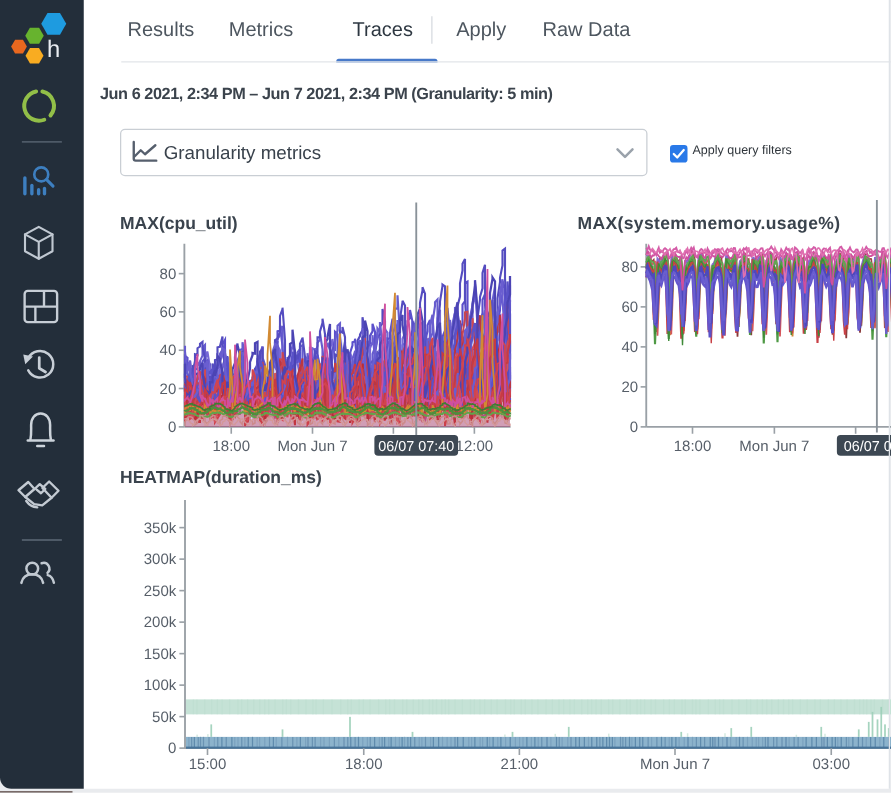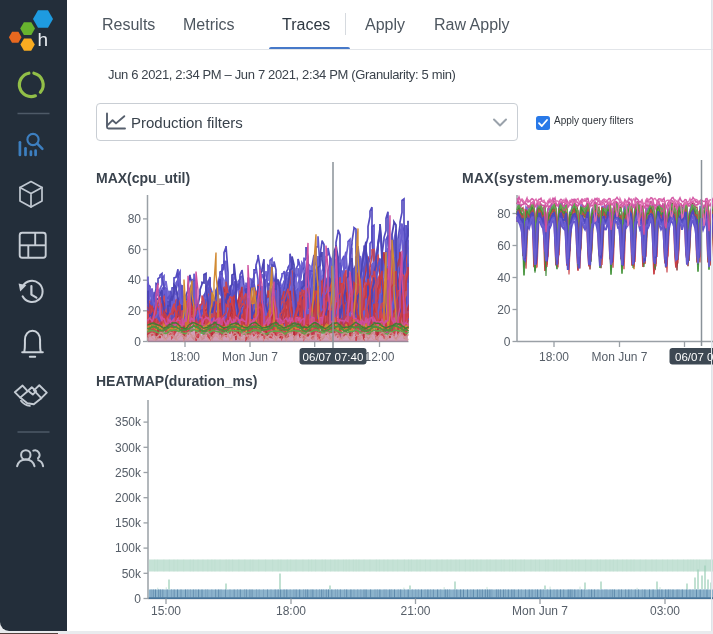--- a/index.html
+++ b/index.html
@@ -59,31 +59,31 @@
 <circle cx="25.8" cy="454.9" r="4.7"></circle>
 <path d="M17.1,466.3 C18.1,461.7 21.5,459.4 25.8,459.4 C30.1,459.4 33.5,461.7 34.5,466.3"></path>
 <path d="M33.3,450.6 A4.6,4.6 0 0 1 38,458.3"></path>
 <path d="M38.2,460.1 C41.2,460.9 42.5,463 43.1,466.2"></path>
 </g>
 </svg>
 <div class="tab" style="left:102px">Results</div>
 <div class="tab" style="left:183px">Metrics</div>
 <div class="tab" style="left:282px;color:#2d3741">Traces</div>
 <div class="tab" style="left:365px">Apply</div>
-<div class="tab" style="left:434px">Raw Apply</div>
+<div class="tab" style="left:434px">Raw Data</div>
 <div style="position:absolute;left:345px;top:13px;width:1px;height:22px;background:#d6dadf"></div>
 <div style="position:absolute;left:269px;top:46.5px;width:81px;height:3px;background:#4779c9;border-radius:2px 2px 0 0"></div>
 <div style="position:absolute;left:97px;top:49px;width:616px;height:1px;background:#e2e5e9"></div>
-<div style="position:absolute;left:108px;top:67px;font-size:13px;font-weight:normal;color:#3b434c;letter-spacing:-0.35px">Jun 6 2021, 2:34 PM – Jun 7 2021, 2:34 PM (Granularity: 5 min)</div>
+<div style="position:absolute;left:80px;top:67px;font-size:13px;font-weight:bold;color:#3b434c;letter-spacing:-0.35px">Jun 6 2021, 2:34 PM – Jun 7 2021, 2:34 PM (Granularity: 5 min)</div>
 <div style="position:absolute;left:96px;top:102.5px;width:422px;height:38px;border:1px solid #c9ced4;border-radius:4px;background:#fff"></div>
 <svg width="22" height="18" viewBox="0 0 22 18" style="position:absolute;left:105px;top:112px">
 <path d="M2,1.5 L2,15 Q2,16.5 3.5,16.5 L20,16.5" stroke="#565f6d" stroke-width="1.9" fill="none" stroke-linecap="round"></path>
 <path d="M2.6,13.2 L7.6,8.2 L11,11.4 L19.3,4.2" stroke="#565f6d" stroke-width="1.9" fill="none" stroke-linecap="round" stroke-linejoin="round"></path>
 </svg>
-<div style="position:absolute;left:131px;top:114px;font-size:15px;color:#39424c">Production filters</div>
+<div style="position:absolute;left:131px;top:114px;font-size:15px;color:#39424c">Granularity metrics</div>
 <svg width="16" height="12" viewBox="0 0 16 12" style="position:absolute;left:492px;top:117px">
 <path d="M2,2.5 L8,8.5 L14,2.5" stroke="#9aa2ab" stroke-width="2" fill="none" stroke-linecap="round" stroke-linejoin="round"></path>
 </svg>
 <div style="position:absolute;left:536px;top:116px;width:14px;height:14px;background:#2979e8;border-radius:2.5px"></div>
 <svg width="14" height="14" viewBox="0 0 14 14" style="position:absolute;left:536px;top:116px">
 <path d="M3,7.2 L5.8,10 L11,4" stroke="#fff" stroke-width="1.8" fill="none" stroke-linecap="round" stroke-linejoin="round"></path>
 </svg>
 <div style="position:absolute;left:554px;top:115px;font-size:10px;color:#30363c">Apply query filters</div>
 <svg width="713" height="634" viewBox="0 0 713 634" style="position:absolute;left:0;top:0" font-family="Liberation Sans, sans-serif">
 <style>

